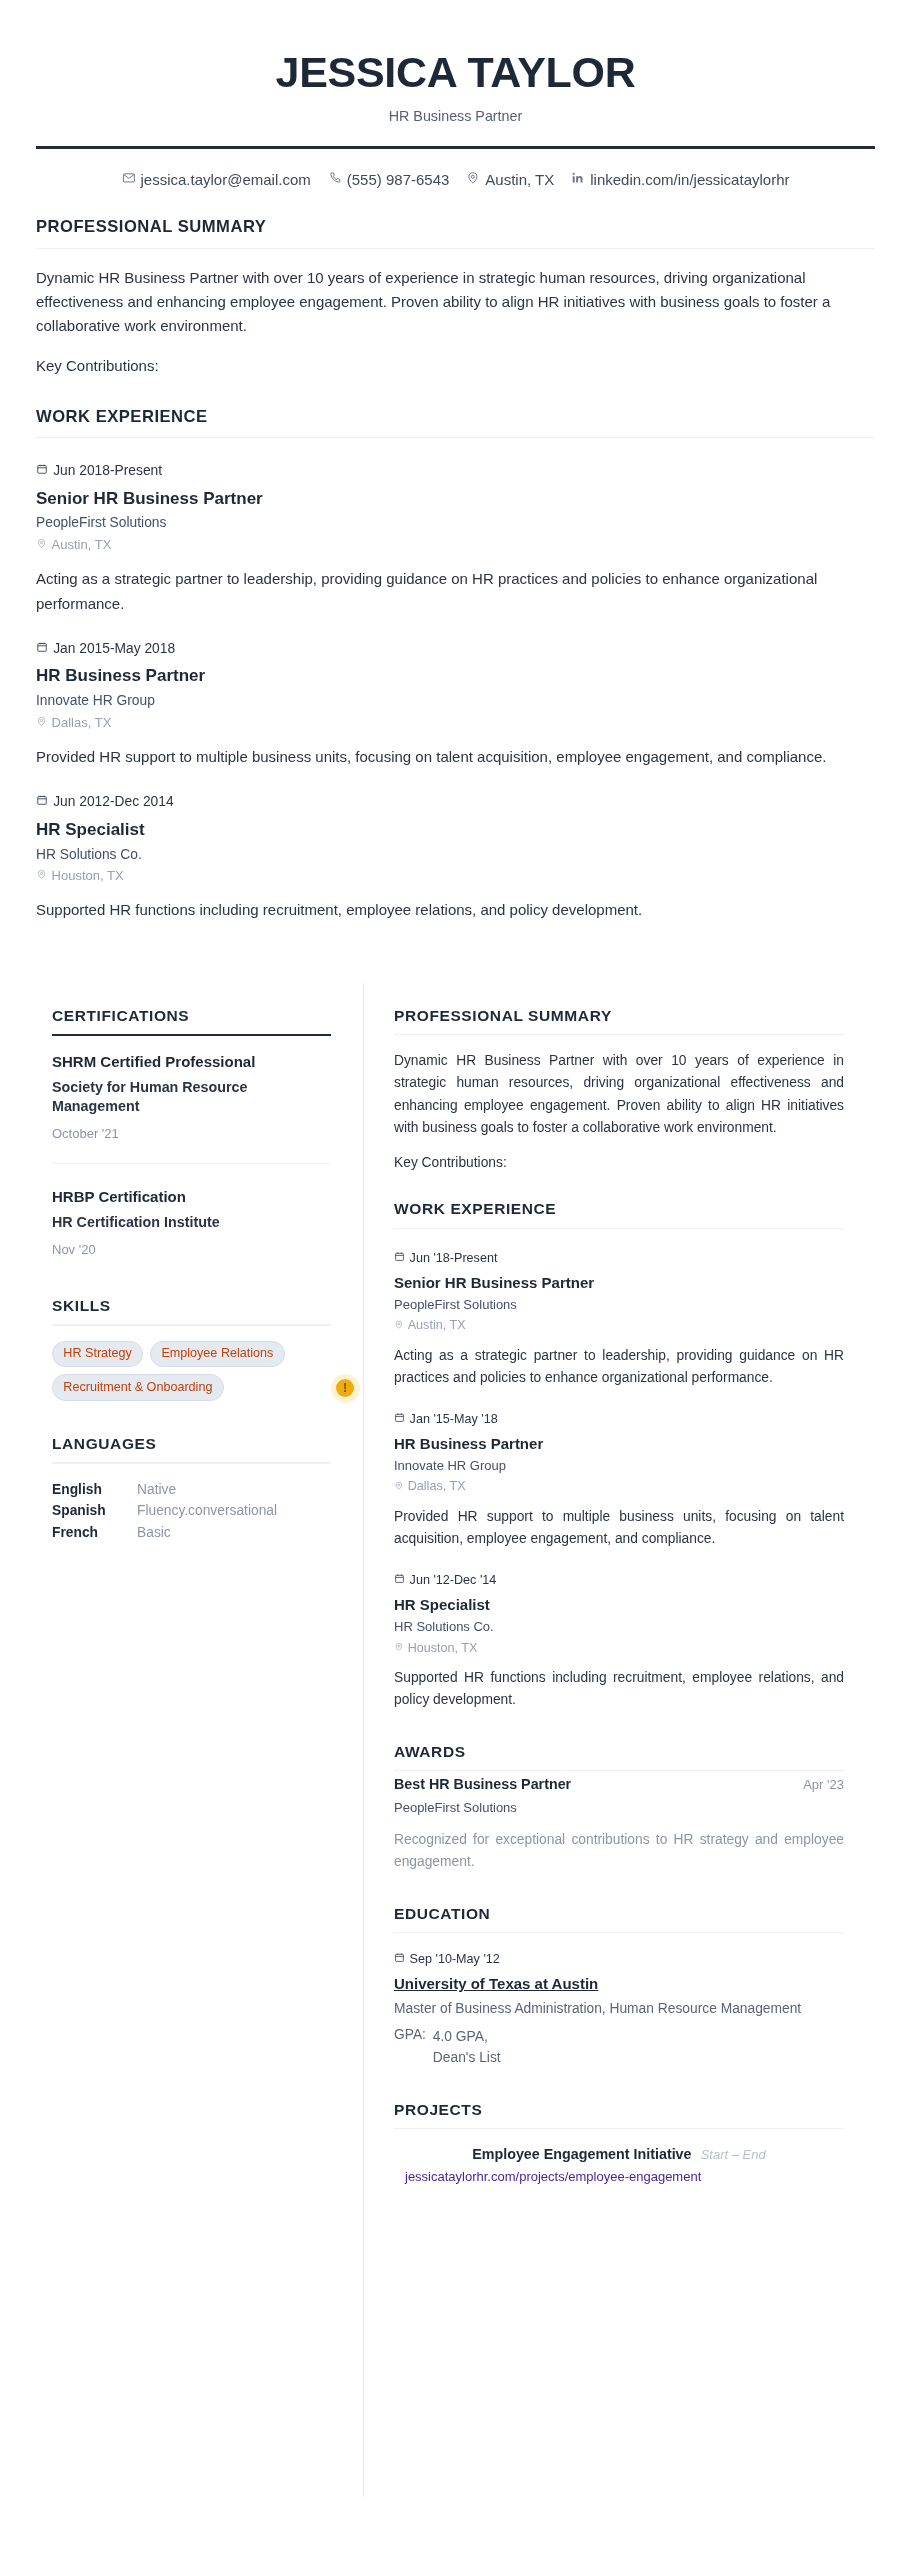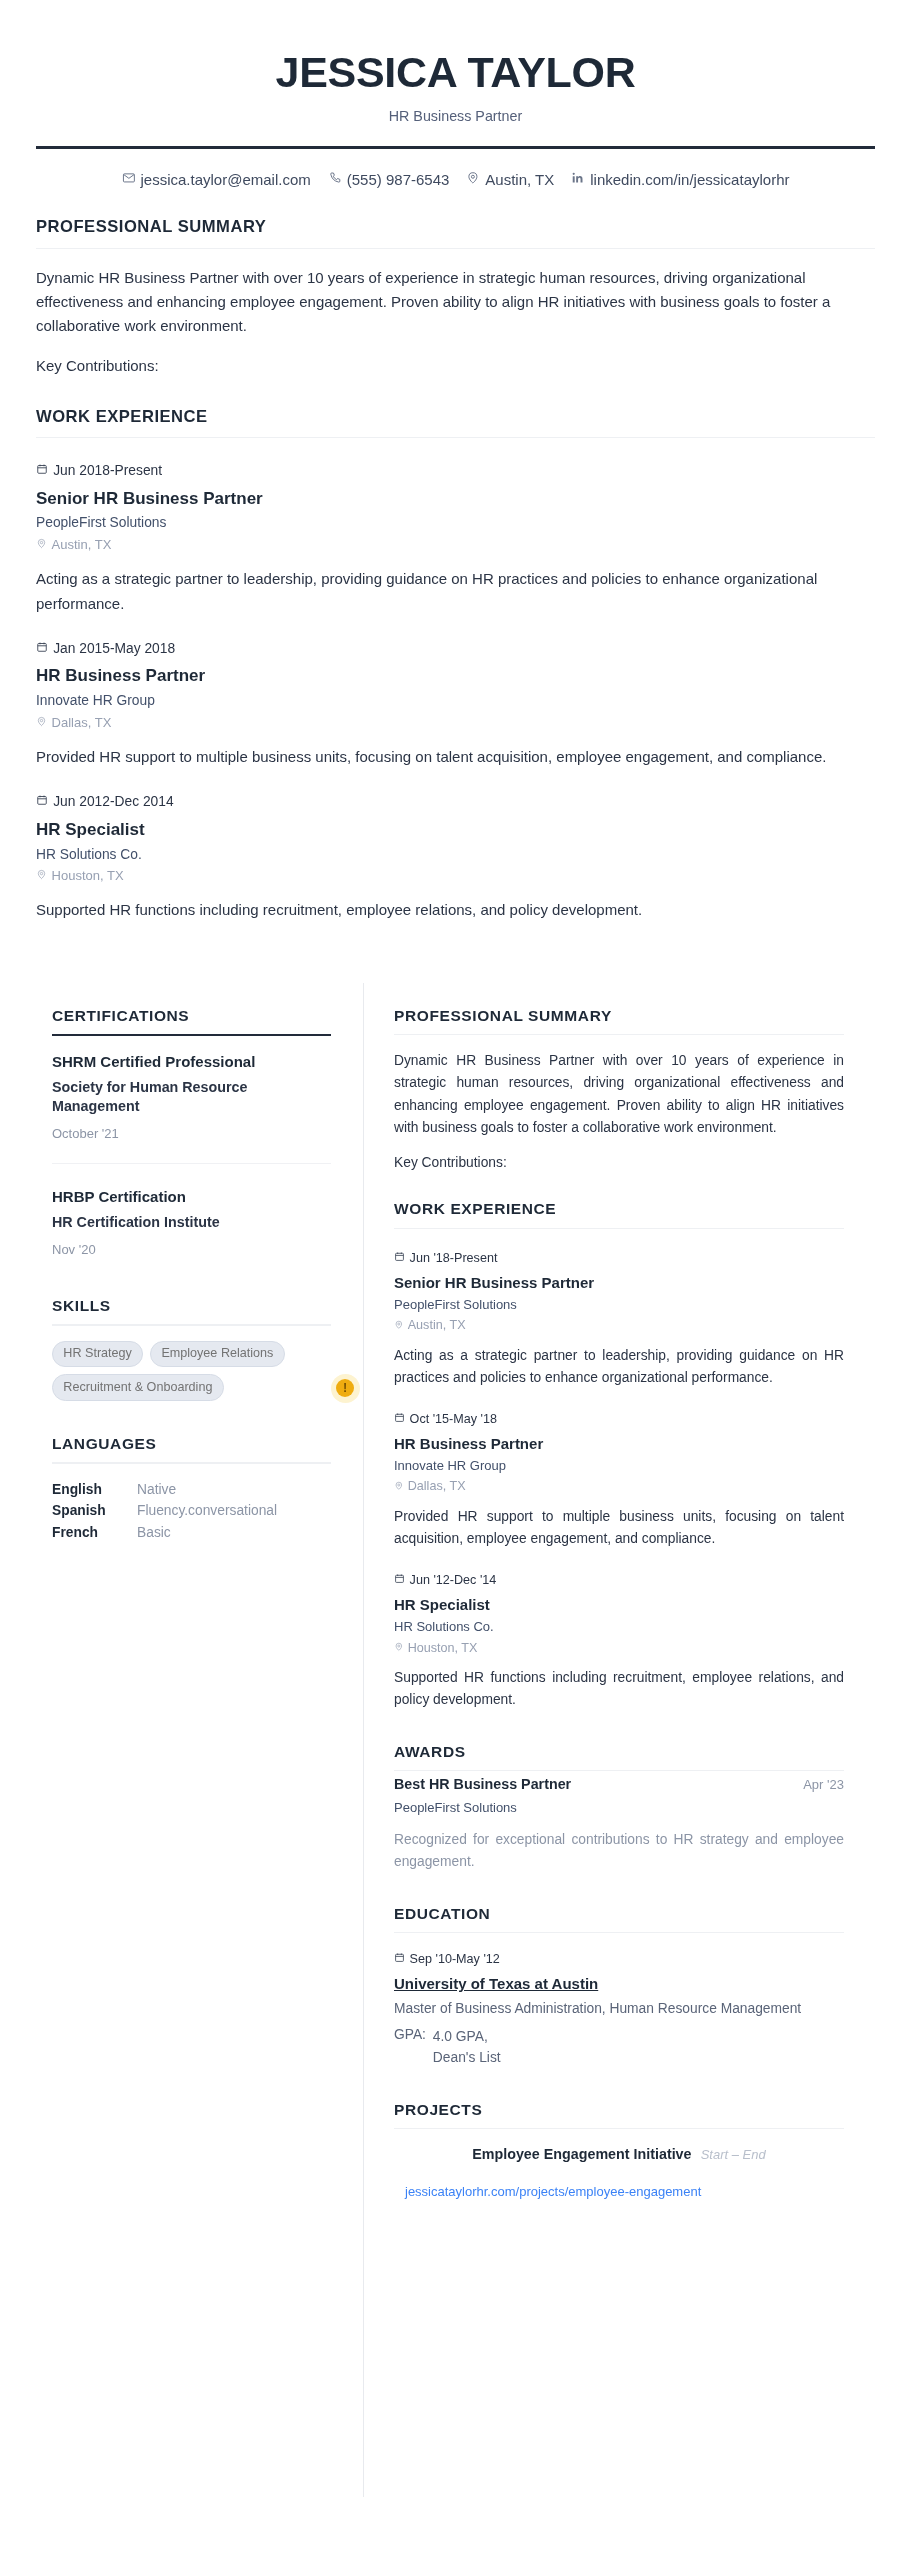--- a/index.html
+++ b/index.html
@@ -185,21 +185,21 @@
     gap: 6.9px 6.9px;
     margin-top: 15px;
     max-width: 252px;
   }
   .chip {
     background: #e5e9f0;
     border: 0.6px solid #d6dce6;
     border-radius: 573px;
     padding: 4.6px 10.3px;
     font-size: 12.6px;
-    color: #737373;
+    color: #c2410c;
     line-height: 1.25;
     white-space: nowrap;
   }
 
   .langs { margin-top: 15px; }
   .lang-row {
     display: flex;
     font-size: 13.8px;
     line-height: 1.58;
   }
@@ -355,22 +355,22 @@
     color: #1e2937;
   }
   .proj-range {
     font-size: 13px;
     color: #b8bfcb;
     font-style: italic;
     white-space: nowrap;
   }
   .proj-url {
     font-size: 13px;
-    color: #3b82f6;
-    margin-top: 22px;
+    color: #4c1d95;
+    margin-top: 7px;
     word-break: break-all;
     padding-left: 11px;
   }
 </style>
 </head>
 <body>
 
 <div class="page">
 
   <div class="top-doc">
@@ -595,21 +595,21 @@
         </div>
 
         <div class="r-job">
           <span class="r-date">
             <span>
               <svg width="11" height="11" viewBox="0 0 24 24" fill="none" stroke="#3a4455" stroke-width="1.8">
                 <rect x="3.5" y="5" width="17" height="15.5" rx="1.8"></rect>
                 <path d="M3.5 9.6h17M8 3.2v3.4M16 3.2v3.4"></path>
               </svg>
             </span>
-            <span>Oct '15-May '18</span>
+            <span>Jan '15-May '18</span>
           </span>
           <div class="r-title">HR Business Partner</div>
           <div class="r-company">Innovate HR Group</div>
           <div><span class="r-loc">
             <span>
               <svg width="9.7" height="9.7" viewBox="0 0 24 24" fill="none" stroke="#a6aebd" stroke-width="1.9">
                 <path d="M12 21s7-6.1 7-11a7 7 0 10-14 0c0 4.9 7 11 7 11z"></path>
                 <circle cx="12" cy="10" r="2.6"></circle>
               </svg>
             </span>

